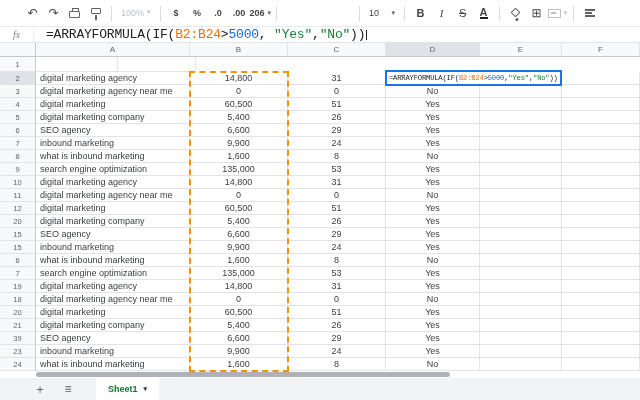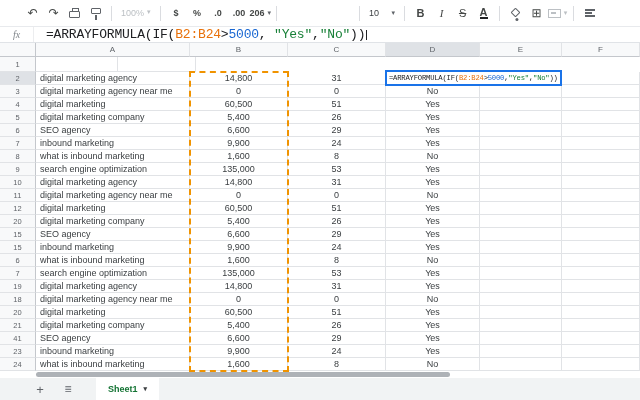--- a/index.html
+++ b/index.html
@@ -349,21 +349,21 @@
         <div class="grid-row">
           <div class="gutter">21</div>
           <div class="cell w-a left">digital marketing company</div>
           <div class="cell w-b center">5,400</div>
           <div class="cell w-c center">26</div>
           <div class="cell w-d center">Yes</div>
           <div class="cell w-e"></div>
           <div class="cell w-f"></div>
         </div>
         <div class="grid-row">
-          <div class="gutter">41</div>
+          <div class="gutter">39</div>
           <div class="cell w-a left">SEO agency</div>
           <div class="cell w-b center">6,600</div>
           <div class="cell w-c center">29</div>
           <div class="cell w-d center">Yes</div>
           <div class="cell w-e"></div>
           <div class="cell w-f"></div>
         </div>
         <div class="grid-row">
           <div class="gutter">23</div>
           <div class="cell w-a left">inbound marketing</div>

